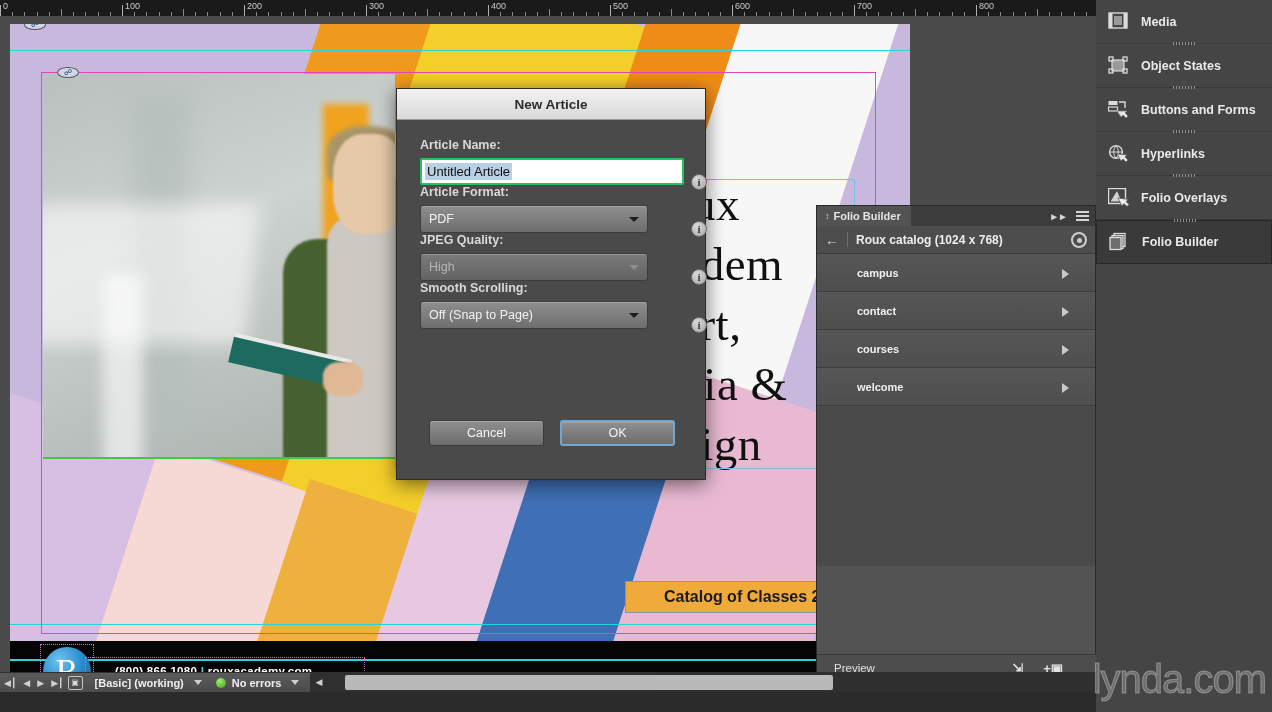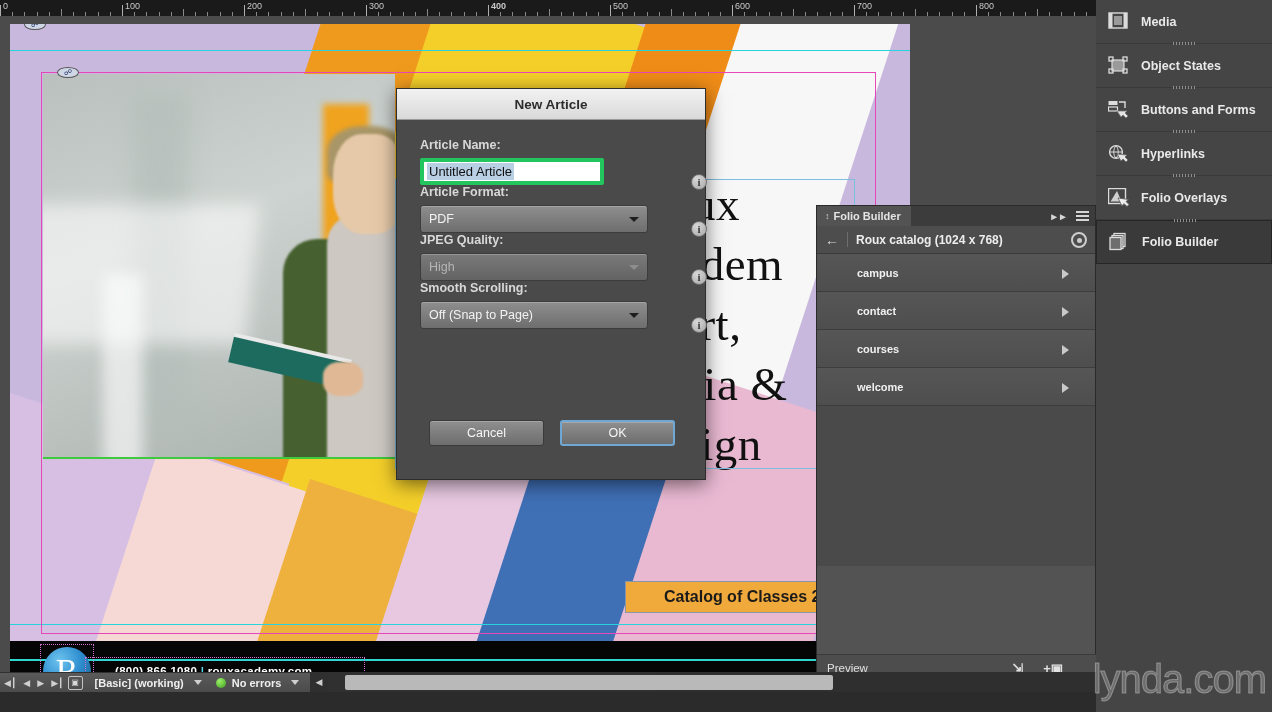--- a/index.html
+++ b/index.html
@@ -170,22 +170,22 @@
     border-bottom:1px solid #9a9a9a;
     display:flex; align-items:center; justify-content:center;
     font-size:13.5px; color:#2c2c2c; font-weight:700;
   }
   .dlg-body { padding: 18px 22px 0 23px; position:relative; }
   .dlg-label {
     font-size:12.5px; color:#d8d8d8; margin-bottom:6px; font-weight:700;
   }
   .dlg-row { margin-bottom: 0; position:relative; }
   .dlg-input {
-    width:184px; height:27px;
-    background:#ffffff; border:4px solid #22c55e;
+    width:264px; height:27px;
+    background:#ffffff; border:2px solid #22c55e;
     border-radius:2px;
     display:flex; align-items:center; padding-left:3px;
   }
   .dlg-input .sel {
     background:#b9cfe4; color:#101010; font-size:13px; padding: 1px 2px;
     font-family:"Liberation Sans", sans-serif;
   }
   .dlg-select {
     width:228px; height:28px;
     background: linear-gradient(#8e8e8e,#6e6e6e);
@@ -276,21 +276,21 @@
   .folio-item .name { font-size:11px; color:#f0f0f0; font-weight:700; }
   .folio-item .arrow {
     position:absolute; right:26px; top:50%; margin-top:-4px;
     width:0;height:0;border-top:5px solid transparent;border-bottom:5px solid transparent;
     border-left:7px solid #c9c9c9;
   }
   .folio-empty { background:#4a4a4a; }
   .folio-footer {
     position:absolute; left:0; bottom:21px; width:280px; height:26px;
     background:#4d4d4d; border-top:1px solid #3a3a3a;
-    display:flex; align-items:center; padding:0 10px;
+    display:flex; align-items:center; padding:0 17px;
   }
   .folio-footer .pv { font-size:11.5px; color:#e0e0e0; }
   .folio-footer-icons {
     position:absolute; right:34px; top:0; height:26px; display:flex; align-items:center; gap:20px;
   }
   .ico-share, .ico-add { color:#e2e2e2; font-size:13px; font-weight:700; }
   .folio-scroll {
     position:absolute; left:0; bottom:0; width:280px; height:13px;
     background:#3f3f3f;
     display:flex; align-items:center; justify-content:center;
@@ -407,21 +407,21 @@
         <div class="ruler-tick" style="left: 378.2px; height: 4px;"></div>
         <div class="ruler-tick" style="left: 390.4px; height: 4px;"></div>
         <div class="ruler-tick" style="left: 402.6px; height: 4px;"></div>
         <div class="ruler-tick" style="left: 414.8px; height: 4px;"></div>
         <div class="ruler-tick" style="left: 427px; height: 7px;"></div>
         <div class="ruler-tick" style="left: 439.2px; height: 4px;"></div>
         <div class="ruler-tick" style="left: 451.4px; height: 4px;"></div>
         <div class="ruler-tick" style="left: 463.6px; height: 4px;"></div>
         <div class="ruler-tick" style="left: 475.8px; height: 4px;"></div>
         <div class="ruler-tick major" style="left: 488px;"></div>
-        <div class="ruler-label" style="left: 488px; font-weight: bold;">400</div>
+        <div class="ruler-label" style="left: 488px;">400</div>
         <div class="ruler-tick" style="left: 500.2px; height: 4px;"></div>
         <div class="ruler-tick" style="left: 512.4px; height: 4px;"></div>
         <div class="ruler-tick" style="left: 524.6px; height: 4px;"></div>
         <div class="ruler-tick" style="left: 536.8px; height: 4px;"></div>
         <div class="ruler-tick" style="left: 549px; height: 7px;"></div>
         <div class="ruler-tick" style="left: 561.2px; height: 4px;"></div>
         <div class="ruler-tick" style="left: 573.4px; height: 4px;"></div>
         <div class="ruler-tick" style="left: 585.6px; height: 4px;"></div>
         <div class="ruler-tick" style="left: 597.8px; height: 4px;"></div>
         <div class="ruler-tick major" style="left: 610px;"></div>

